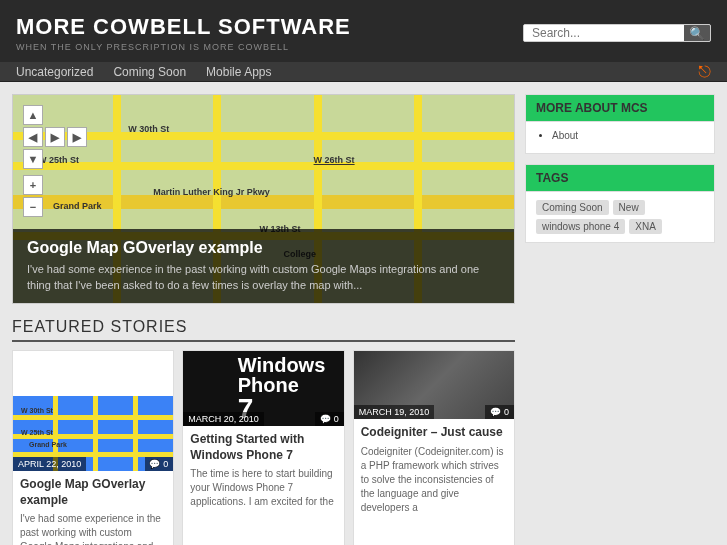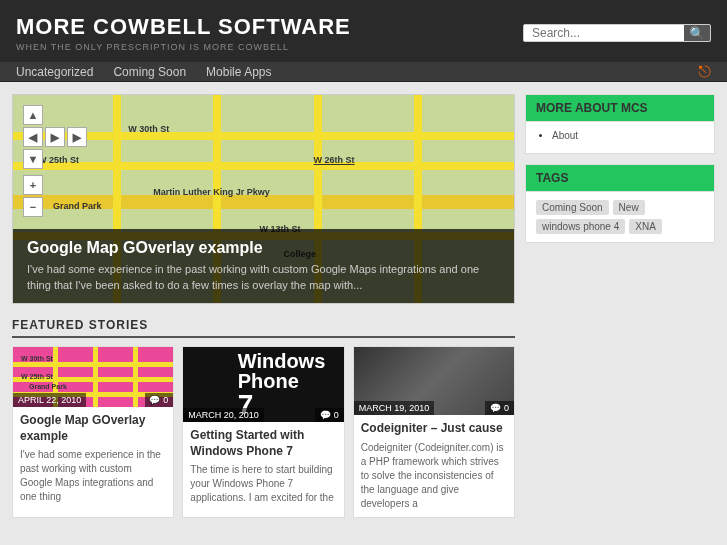--- a/index.html
+++ b/index.html
@@ -162,22 +162,22 @@
     .map-label {
       position: absolute;
       font-size: 9px;
       color: #333;
       font-weight: bold;
       background: transparent;
     }
 
     
     #featured-label {
-      font-size: 12px;
-      font-weight: bold;
+      font-size: 16px;
+      font-weight: normal;
       text-transform: uppercase;
       letter-spacing: 1px;
       color: #333;
       margin-bottom: 8px;
       border-bottom: 2px solid #555;
       padding-bottom: 4px;
     }
     #featured-stories {
       display: flex;
       gap: 8px;
@@ -224,24 +224,25 @@
       line-height: 1.3;
     }
     .story-body p {
       font-size: 10px;
       color: #666;
       line-height: 1.4;
     }
 
     
     .thumb-map {
-      background: #ec4899;
+      background: #3b82f6;
       width: 100%;
-      height: 60px;
+      height: 75px;
       position: relative;
+      margin-top: 45px;
     }
     .thumb-map .t-road-h { position: absolute; background: #f5e030; height: 5px; width: 100%; }
     .thumb-map .t-road-v { position: absolute; background: #f5e030; width: 5px; height: 100%; }
 
     
     .thumb-wp7 {
       background: #111;
       width: 100%;
       height: 75px;
       display: flex;

